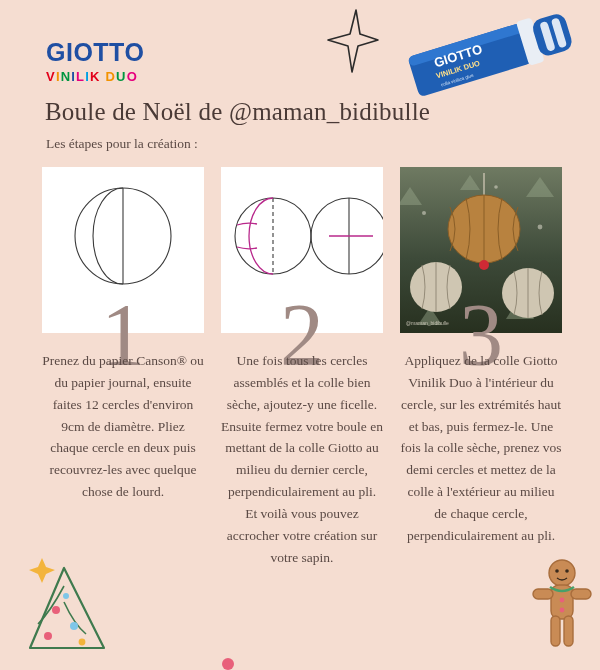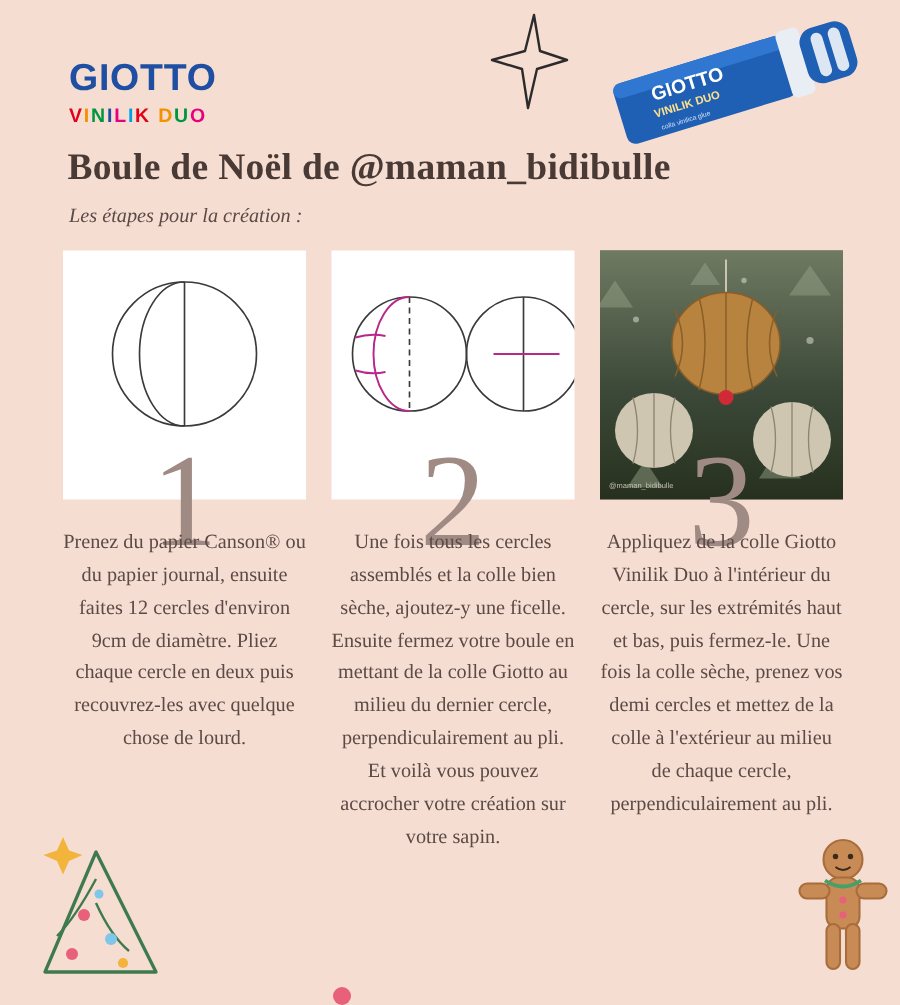--- a/index.html
+++ b/index.html
@@ -57,30 +57,29 @@
     height: 70px;
   }
 
   
   .title {
     position: absolute;
     left: 45px;
     top: 98px;
     font-size: 25px;
     color: #4a3a36;
-    font-weight: bold;
+    font-weight: normal;
     letter-spacing: 0.2px;
   }
   .subtitle {
     position: absolute;
     left: 46px;
     top: 136px;
     font-size: 13.5px;
     color: #5b4a45;
-    font-style: italic;
   }
 
   
   .cards {
     position: absolute;
     left: 42px;
     top: 167px;
     width: 520px;
     display: flex;
     justify-content: space-between;

